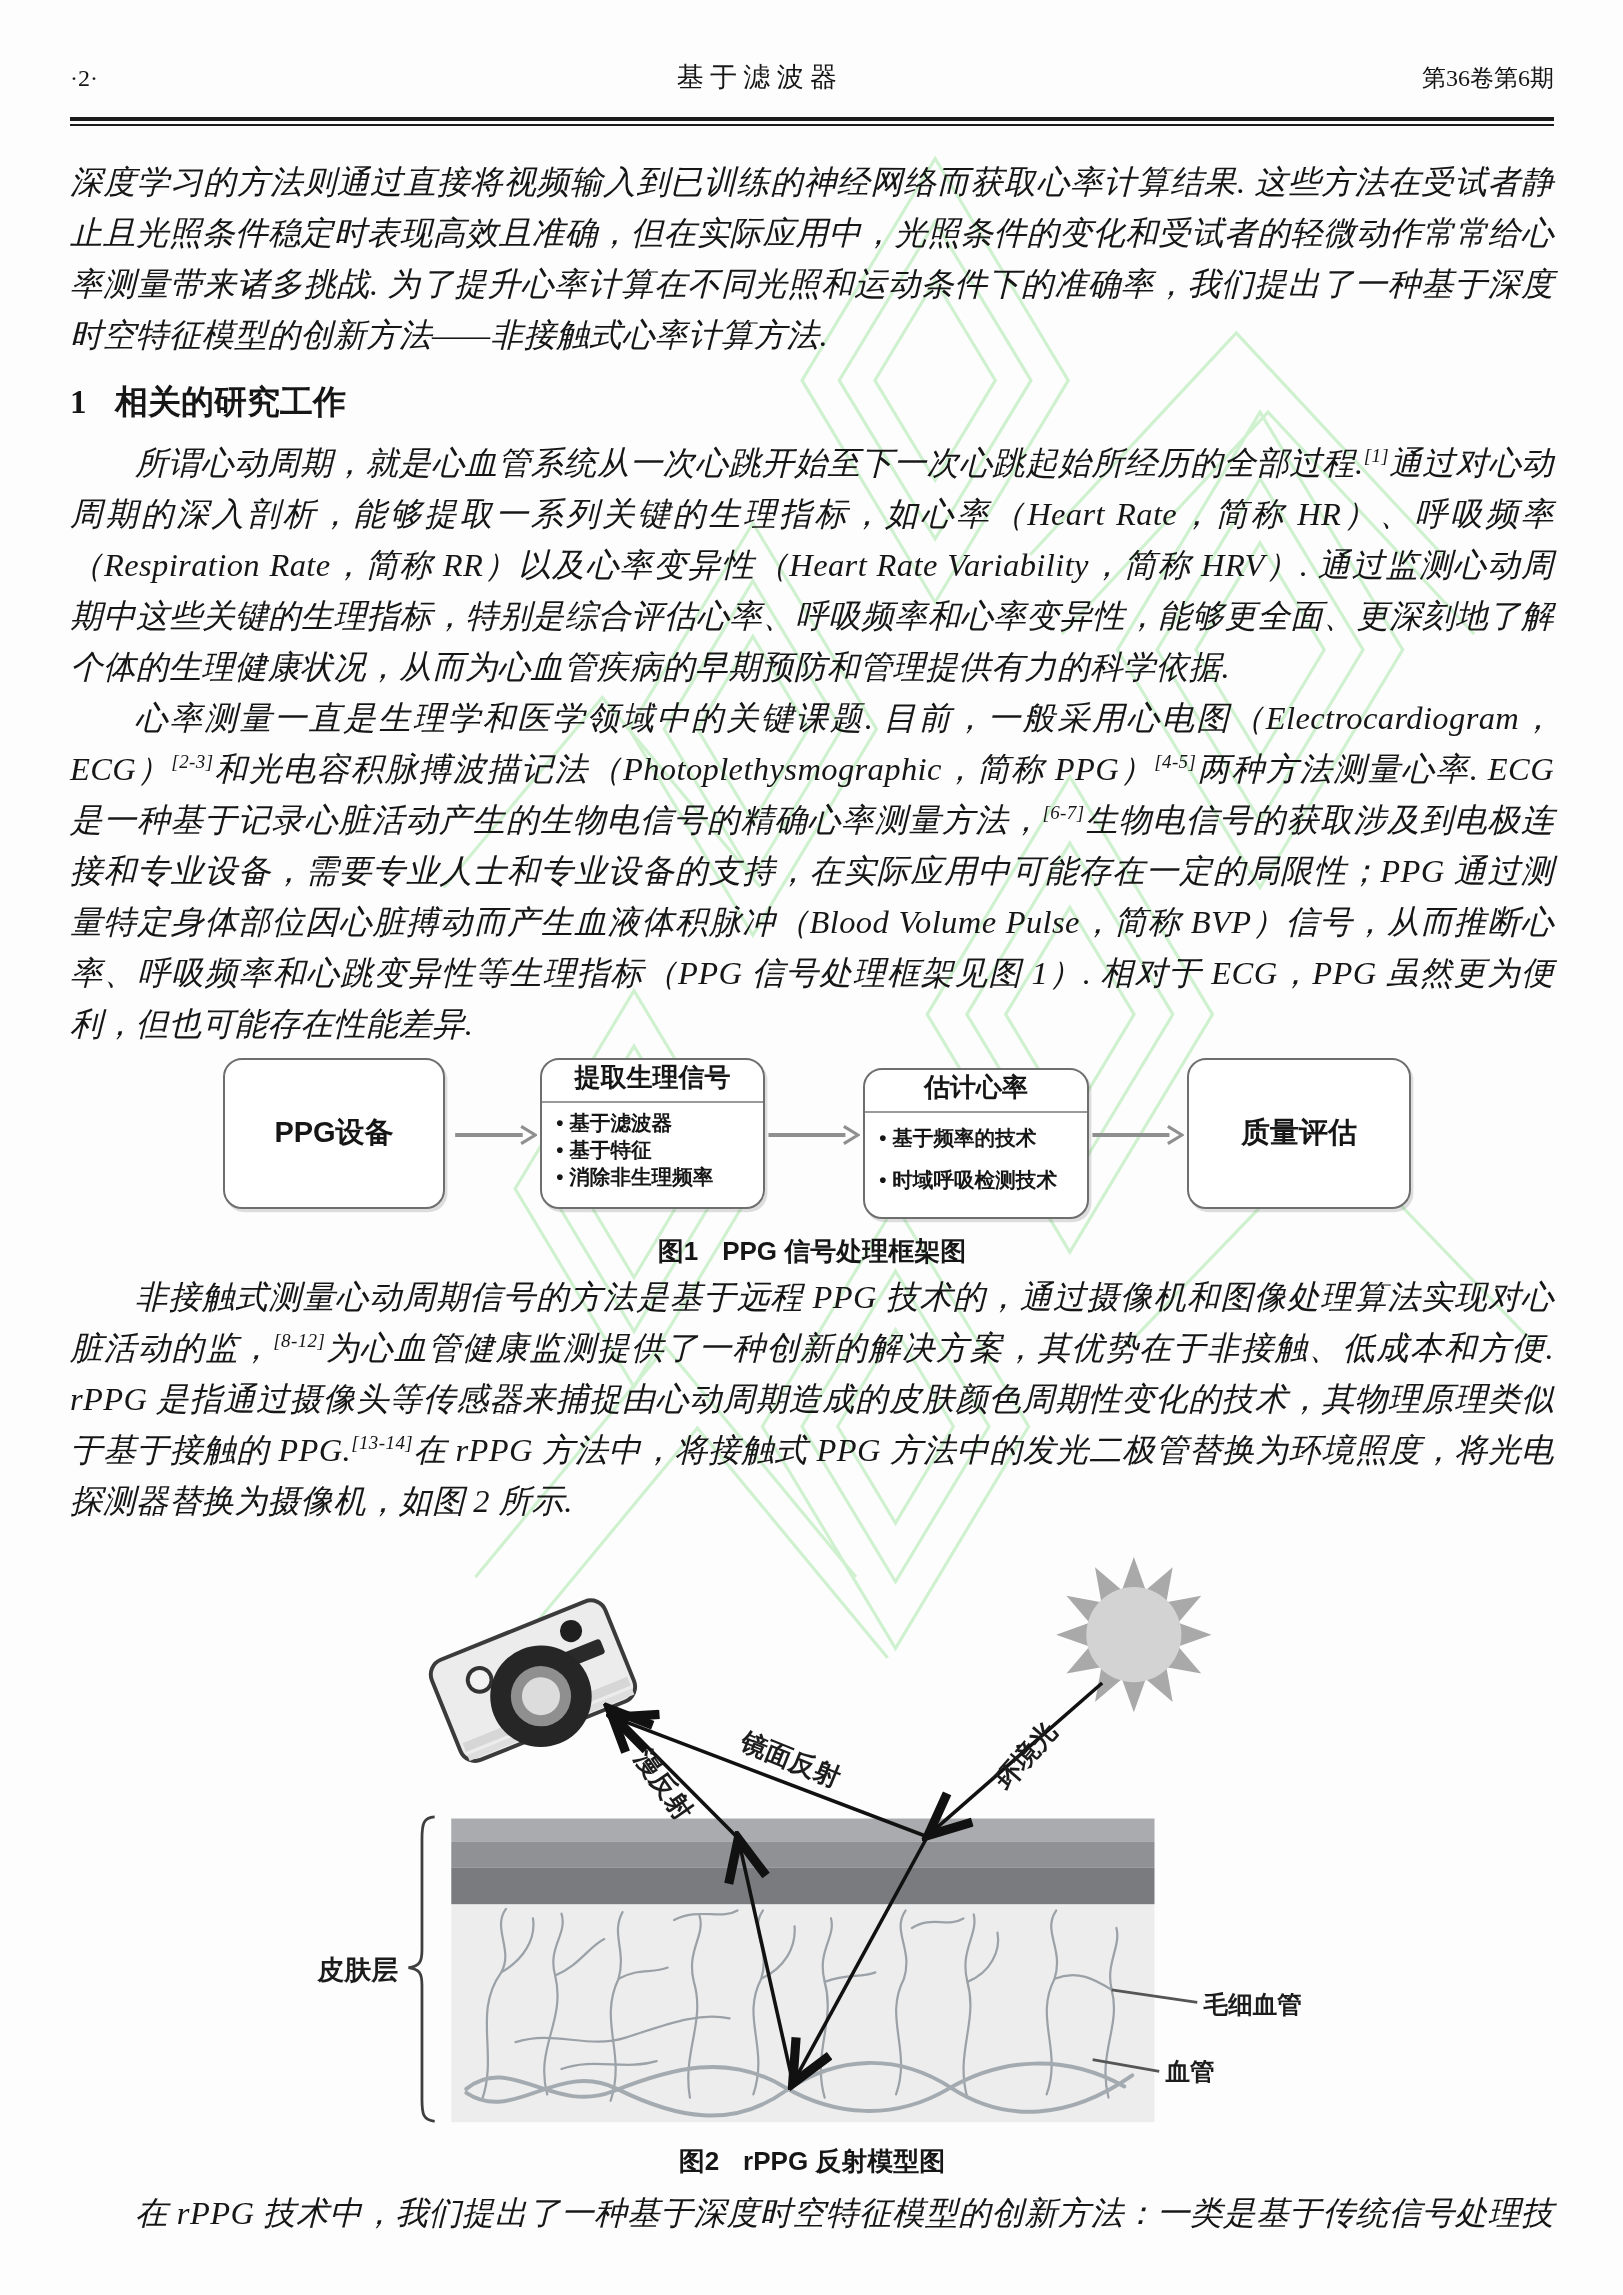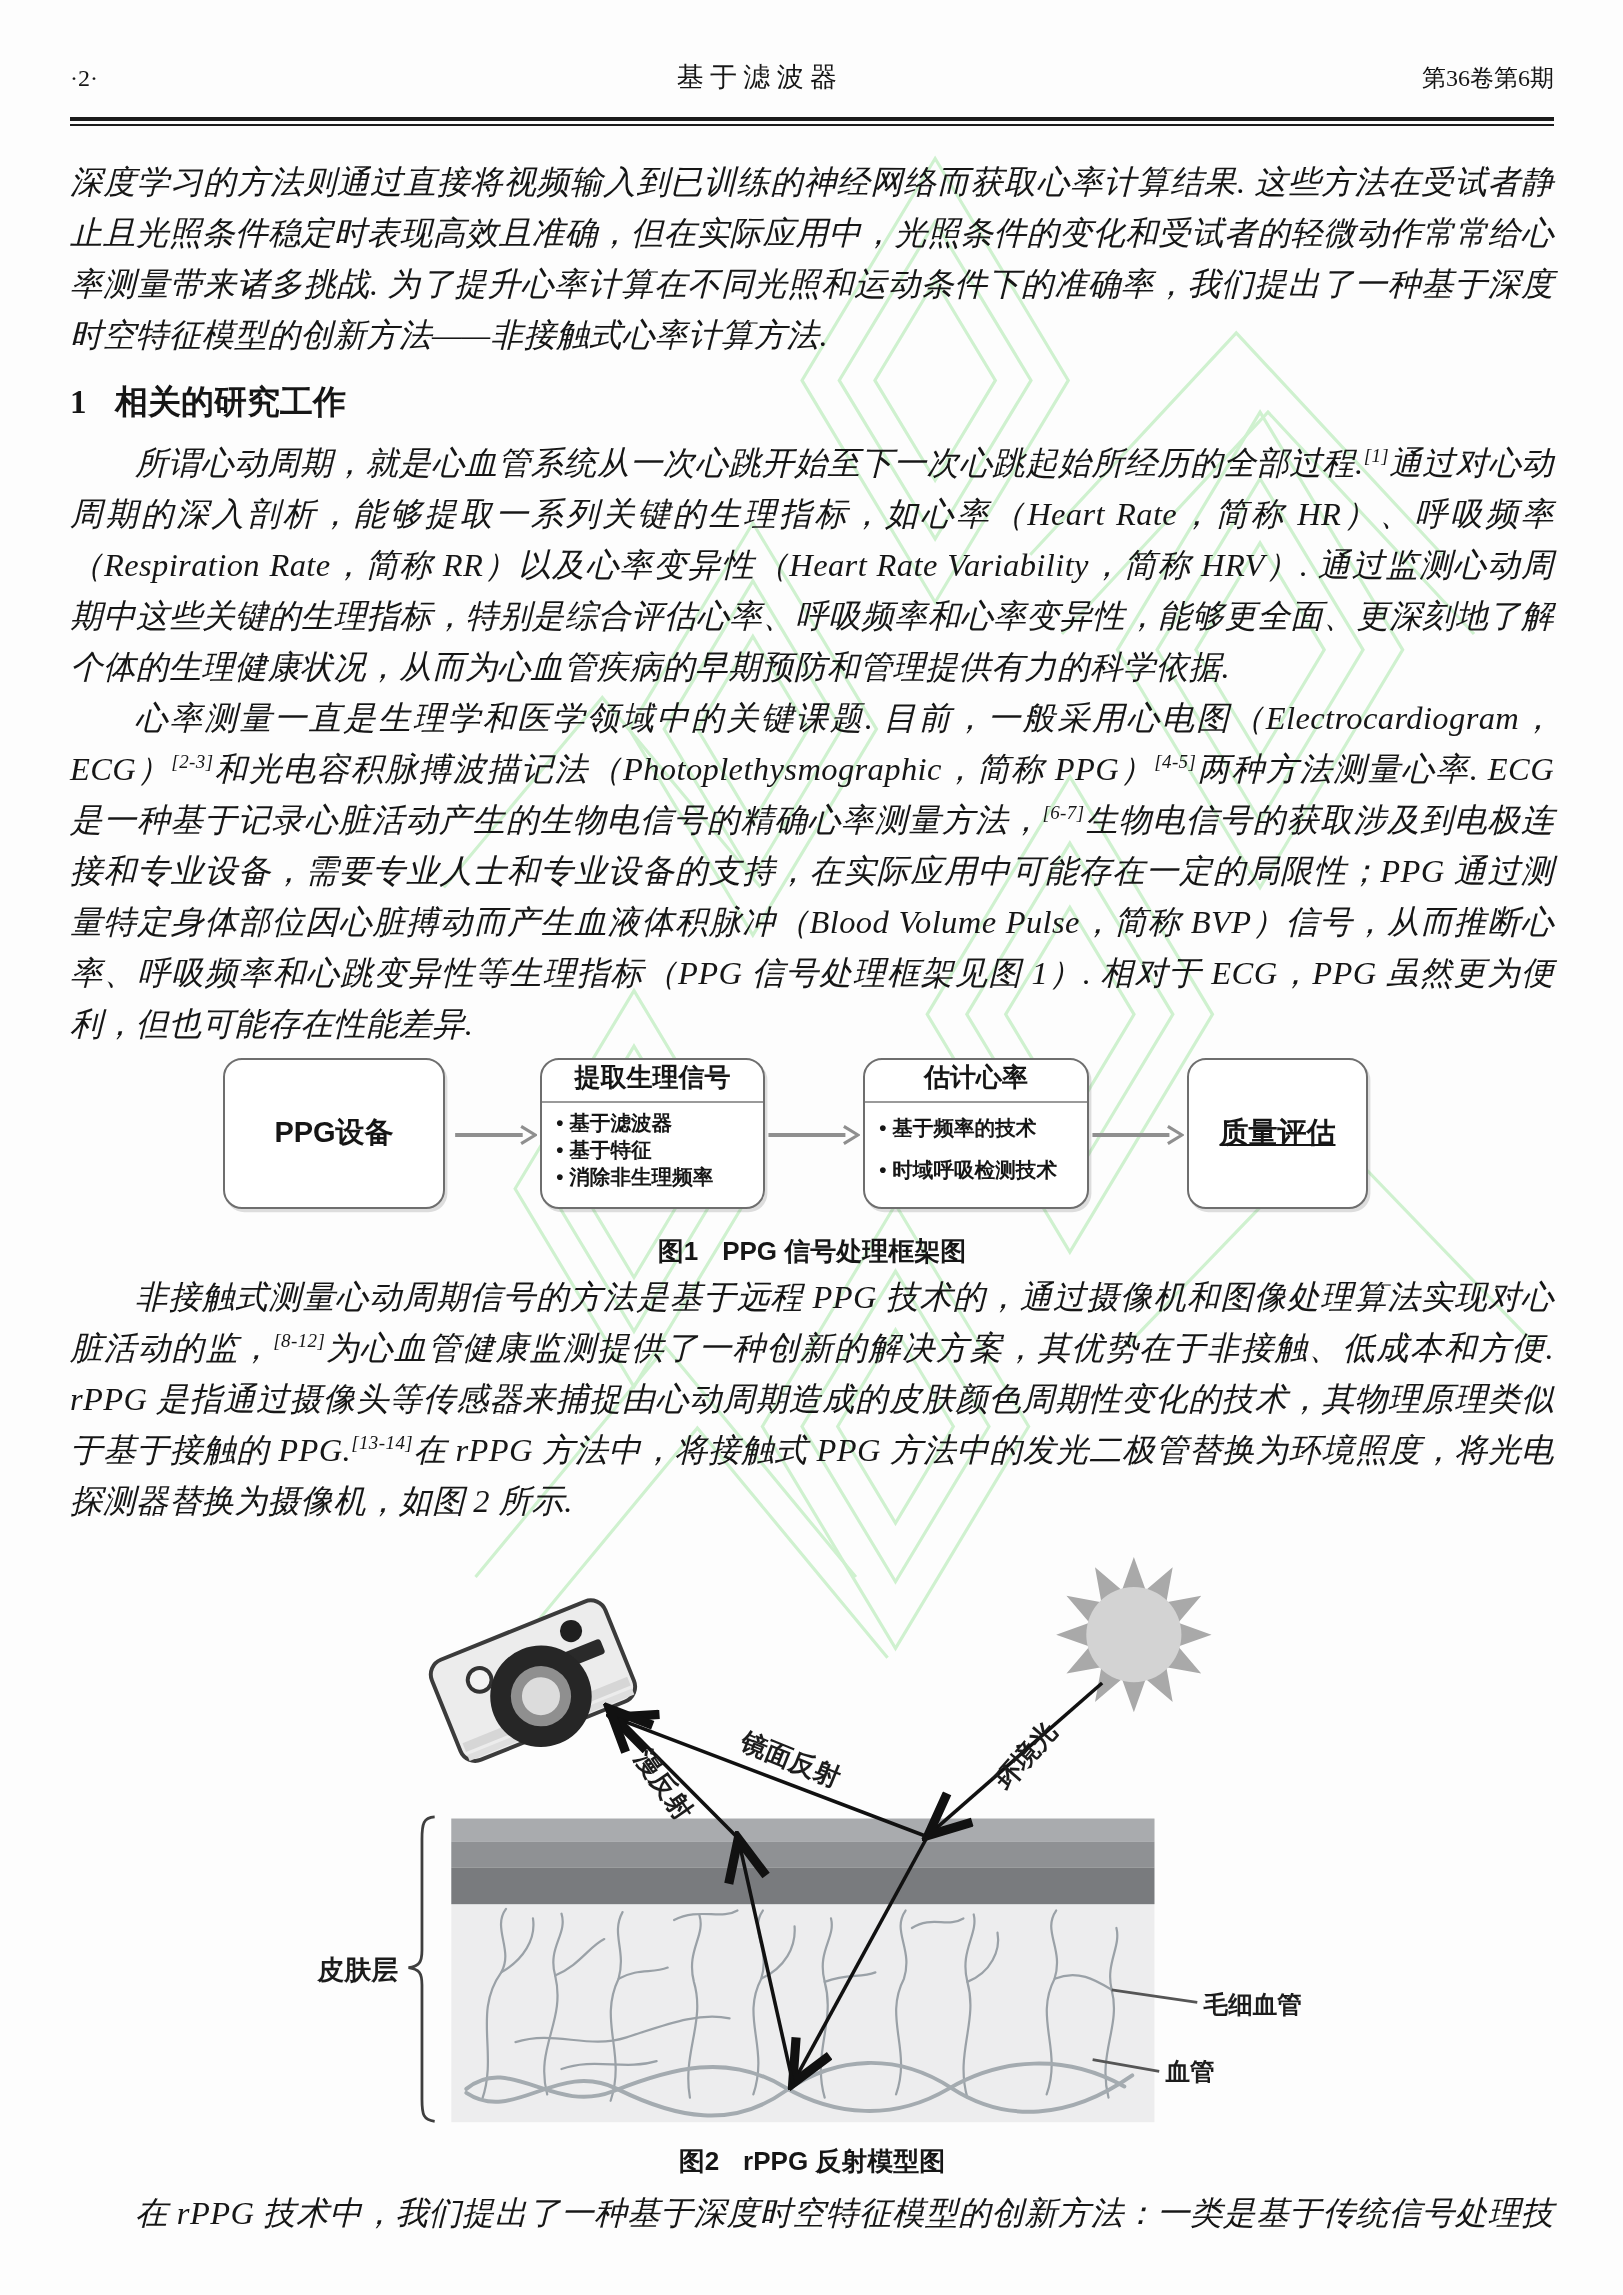--- a/index.html
+++ b/index.html
@@ -126,35 +126,35 @@
             <li>• 基于特征</li>
             <li>• 消除非生理频率</li>
           </ul>
       </div>
 
       <svg class="harrow" style="left:698px;" width="92" height="22" viewBox="0 0 116 28">
         <line x1="0" y1="14" x2="98" y2="14" stroke="#8f8f8f" stroke-width="5"></line>
         <path d="M96,3 L114,14 L96,25" fill="none" stroke="#8f8f8f" stroke-width="4"></path>
       </svg>
 
-      <div class="fbox" style="left:793px;width:226px;">
+      <div class="fbox" style="left:793px;width:226px;margin-top:10px;">
         <div class="bhead">估计心率</div>
         <div class="bdiv"></div>
         <ul class="loose">
             <li>• 基于频率的技术</li>
             <li>• 时域呼吸检测技术</li>
           </ul>
       </div>
 
       <svg class="harrow" style="left:1022px;" width="92" height="22" viewBox="0 0 116 28">
         <line x1="0" y1="14" x2="98" y2="14" stroke="#8f8f8f" stroke-width="5"></line>
         <path d="M96,3 L114,14 L96,25" fill="none" stroke="#8f8f8f" stroke-width="4"></path>
       </svg>
 
-      <div class="fbox simple" style="left:1117px;width:181px;text-decoration:underline;">
+      <div class="fbox simple" style="left:1117px;width:224px;">
         <span>质量评估</span>
       </div>
 
       <div class="figcap">
         <span class="cap-label">图1</span><span>PPG 信号处理框架图</span>
       </div>
     </div>
 
     <p class="para indent">非接触式测量心动周期信号的方法是基于远程 PPG 技术的，通过摄像机和图像处理算法实现对心脏活动的监，<sup>[8-12]</sup>为心血管健康监测提供了一种创新的解决方案，其优势在于非接触、低成本和方便. rPPG 是指通过摄像头等传感器来捕捉由心动周期造成的皮肤颜色周期性变化的技术，其物理原理类似于基于接触的 PPG.<sup>[13-14]</sup>在 rPPG 方法中，将接触式 PPG 方法中的发光二极管替换为环境照度，将光电探测器替换为摄像机，如图 2 所示.</p>
 

